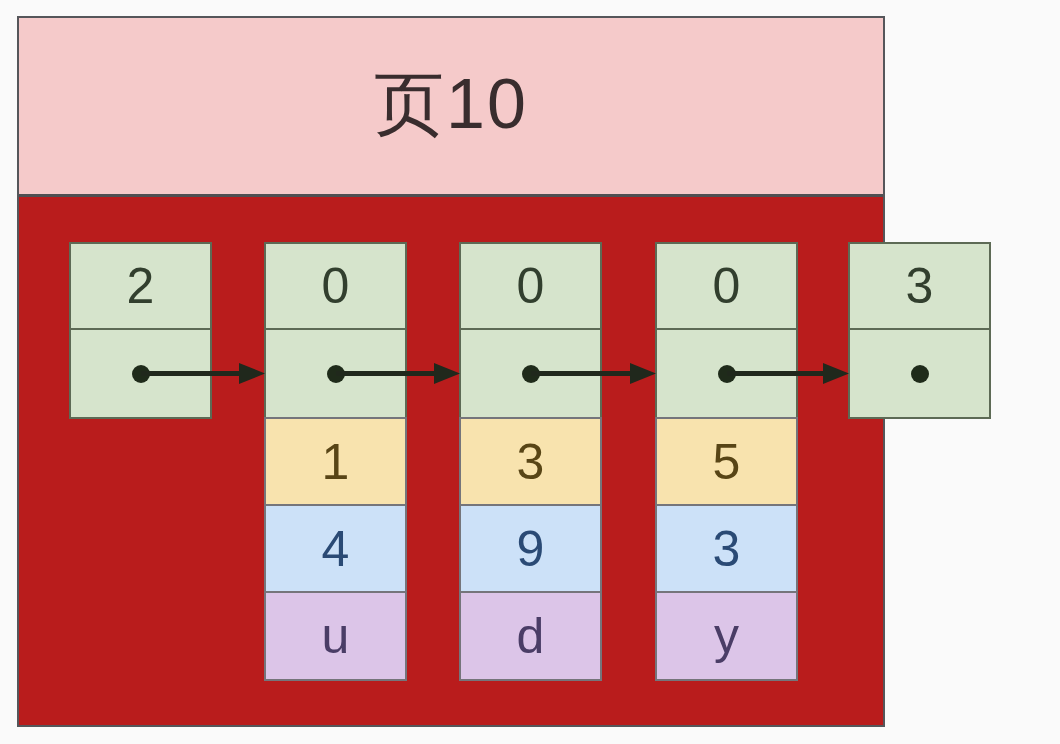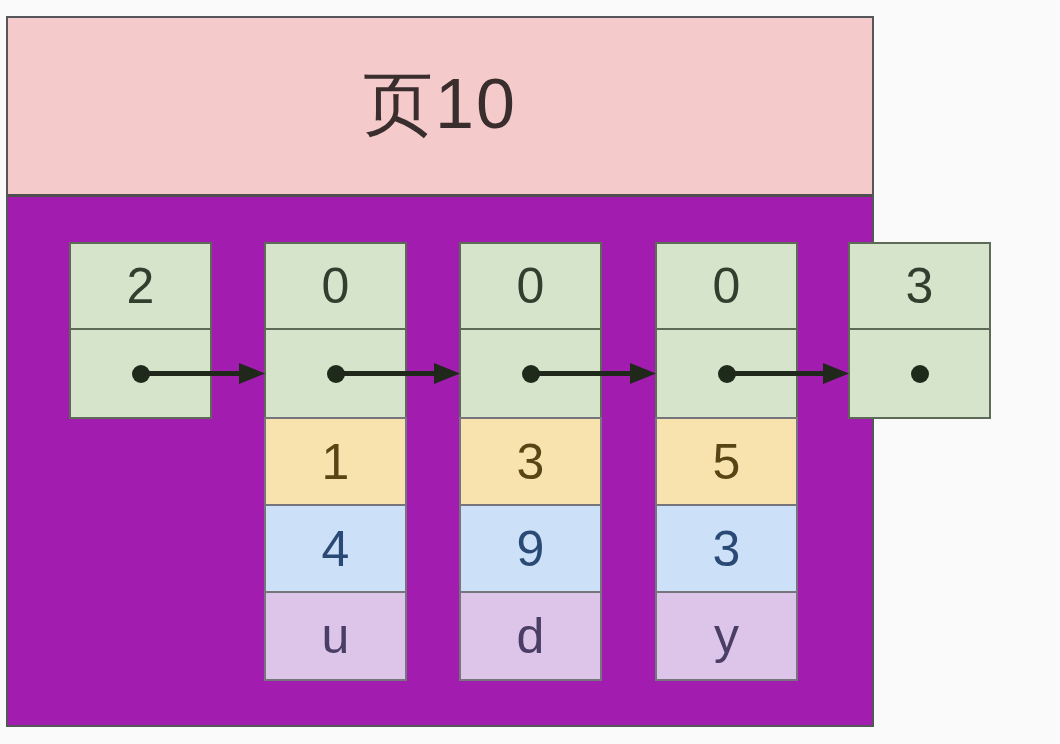--- a/index.html
+++ b/index.html
@@ -2,22 +2,22 @@
 <html><head>
 <meta charset="utf-8">
 <style>
   html,body{margin:0;padding:0;}
   body{
     width:1060px;height:744px;position:relative;overflow:hidden;
     background:#fafafa;
     font-family:"Liberation Sans","DejaVu Sans",sans-serif;
   }
   .frame{
-    position:absolute;left:6px;top:16px;width:868px;height:711px;
-    box-sizing:border-box;border:2px solid #55565a;background:#a21caf;
+    position:absolute;left:17px;top:16px;width:868px;height:711px;
+    box-sizing:border-box;border:2px solid #55565a;background:#b91c1c;
   }
   .header{
     position:absolute;left:0;top:0;width:100%;height:179px;
     box-sizing:border-box;border-bottom:3px solid #4f4f52;background:#f5caca;
     display:flex;align-items:center;justify-content:center;
   }
   .title{
     font-size:70px;color:#392d2e;letter-spacing:2px;line-height:1;
     padding-bottom:4px;
   }

